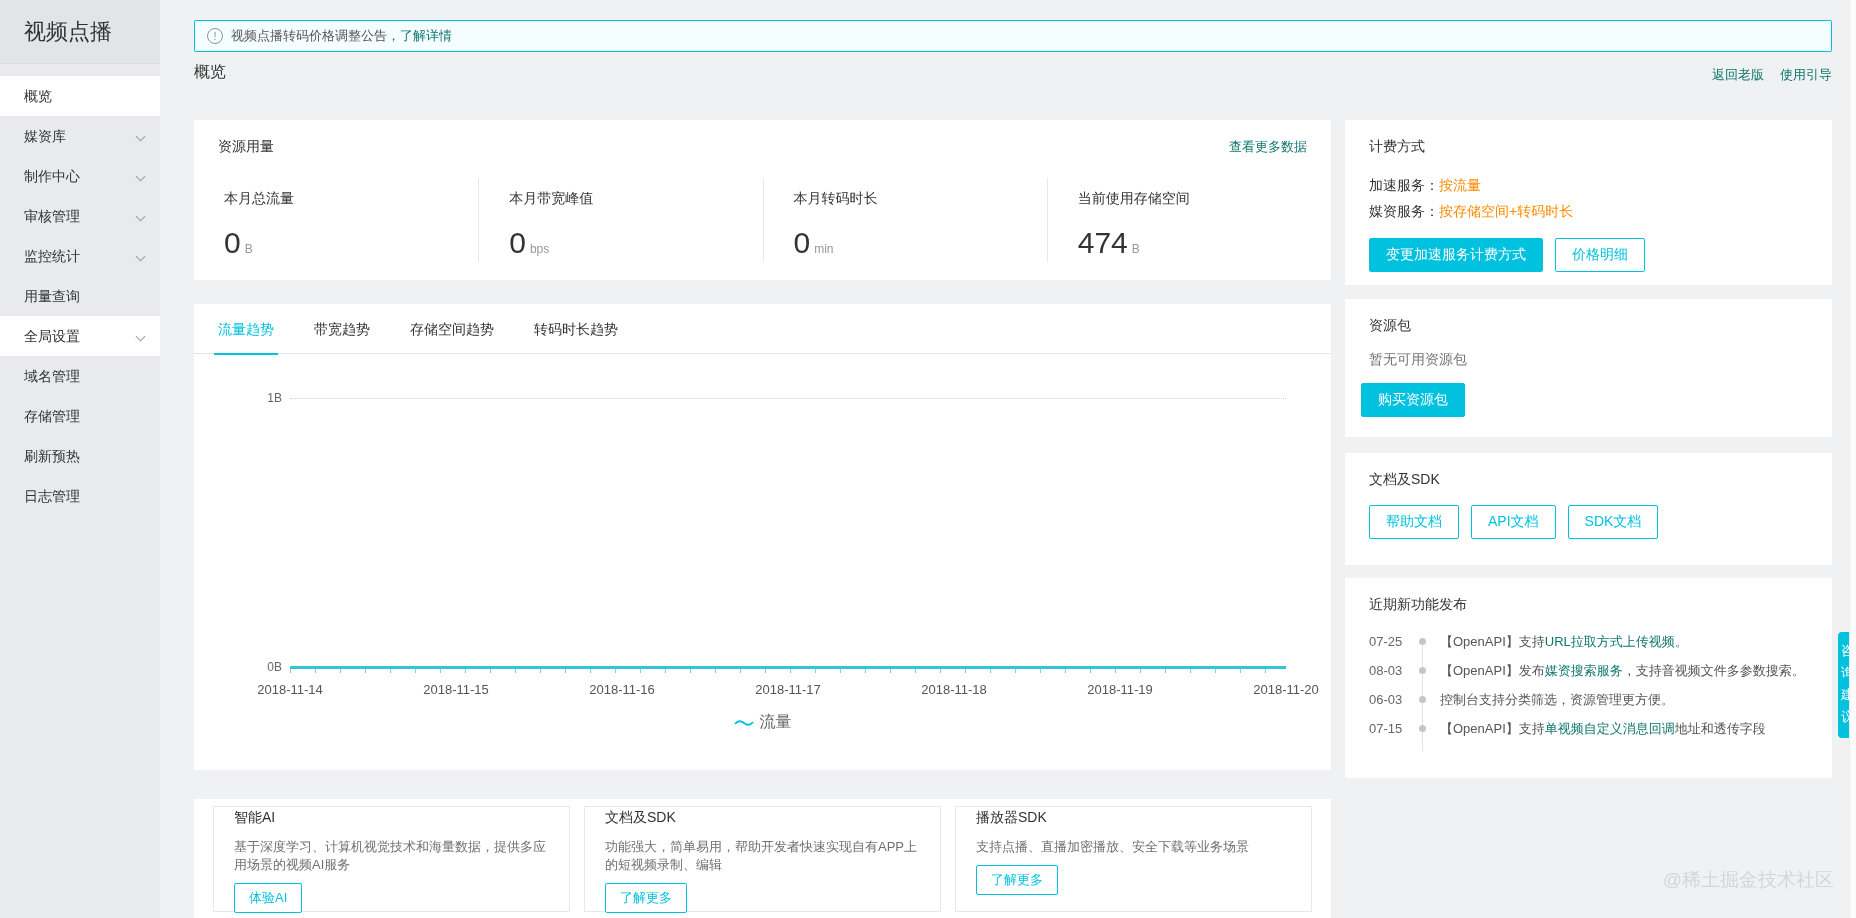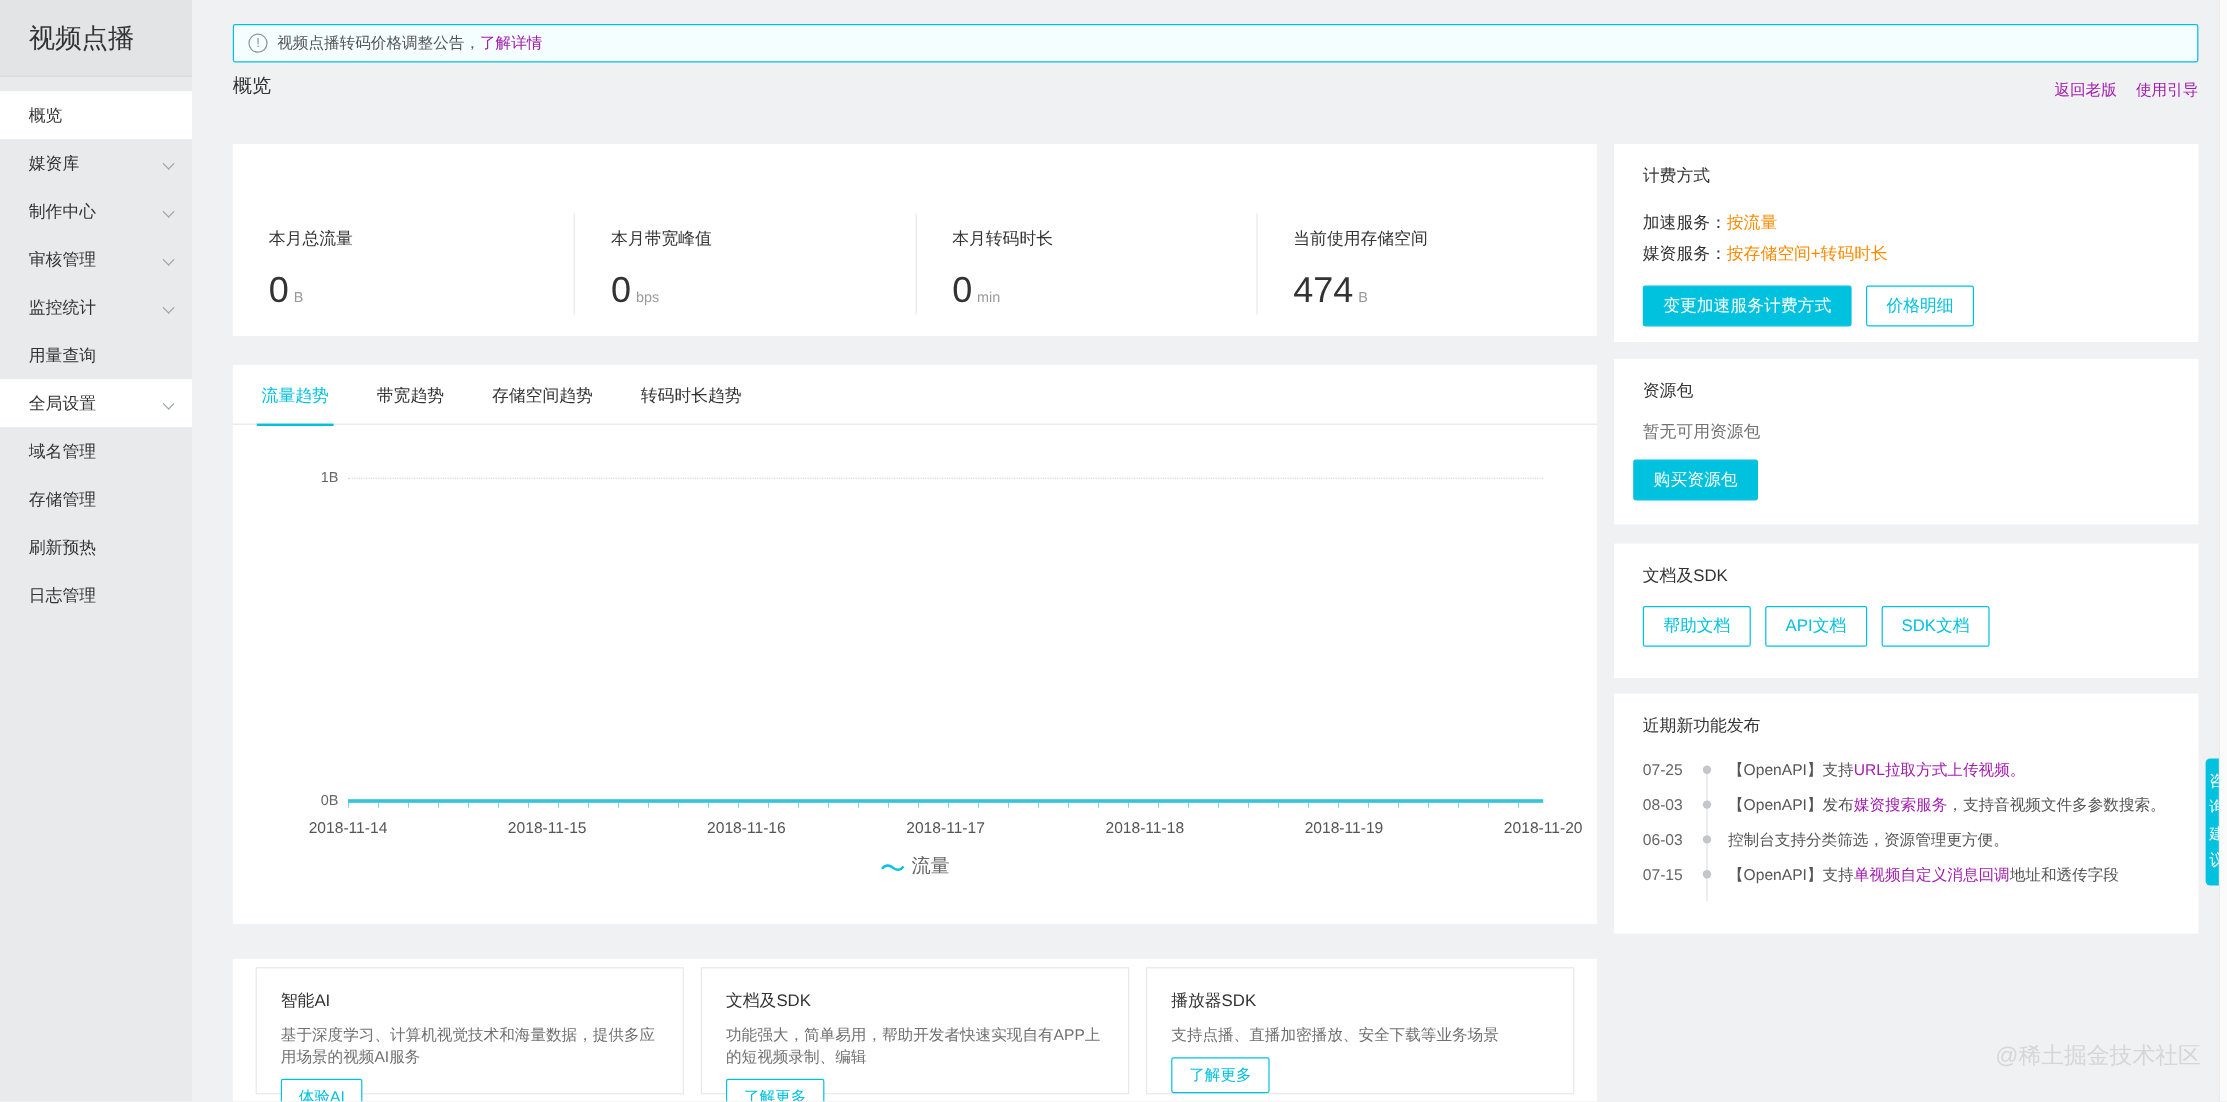--- a/index.html
+++ b/index.html
@@ -18,21 +18,21 @@
           border-right:1px solid #9aa0a6; border-bottom:1px solid #9aa0a6;
           transform:rotate(45deg); }
 
   
   .notice { position:absolute; left:194px; top:20px; width:1638px; height:32px;
             border:1px solid #00c1de; background:#f4fdff; border-radius:2px;
             display:flex; align-items:center; padding:0 12px; font-size:13px; color:#555; }
   .info-icon { display:inline-flex; align-items:center; justify-content:center;
                width:16px; height:16px; border:1px solid #8f9499; border-radius:50%;
                color:#8f9499; font-size:11px; margin-right:8px; flex:0 0 auto; }
-  .link { color:#a21caf; cursor:pointer; text-decoration:none; }
+  .link { color:#0f766e; cursor:pointer; text-decoration:none; }
 
   
   .page-title { position:absolute; left:194px; top:62px; font-size:16px; color:#333; }
   .header-links { position:absolute; right:24px; top:66px; font-size:13px; display:flex; gap:16px; }
 
   
   .card { position:absolute; background:#fff; }
   .card-head { display:flex; justify-content:space-between; align-items:center;
                padding:18px 24px 0; font-size:14px; color:#333; }
   .card-head .more { font-size:13px; }
@@ -99,21 +99,21 @@
                padding:0 16px; background:#00c1de; color:#fff; font-size:14px;
                border:1px solid #00c1de; border-radius:2px; cursor:pointer; }
   .btn-outline { display:inline-flex; align-items:center; justify-content:center; height:34px;
                  padding:0 16px; background:#fff; color:#00c1de; font-size:14px;
                  border:1px solid #00c1de; border-radius:2px; cursor:pointer; }
   .btn-sm { height:30px; padding:0 14px; font-size:13px; }
 
   
   .promos { left:194px; top:799px; width:1137px; height:131px; padding:7px 19px 0;
             display:flex; gap:14px; }
-  .promo-box { flex:1; border:1px solid #e8e8e8; background:#fff; padding:18px 20px 0; height:106px; }
+  .promo-box { flex:1; border:1px solid #e8e8e8; background:#fff; padding:2px 20px 0; height:106px; }
   .promo-title { font-size:14px; color:#333; }
   .promo-desc { margin-top:11px; font-size:13px; color:#707070; line-height:18px; }
   .promo-btn-row { margin-top:9px; }
 
   
   .scrollbar-strip { position:absolute; right:0; top:0; width:7px; height:100%;
                      background:#fbfbfb; border-left:1px solid #eaeaea; }
   .feedback-tab { position:absolute; right:7px; top:632px; width:11px; height:106px;
                   background:#00c1de; border-radius:4px 0 0 4px; overflow:hidden; }
   .feedback-inner { position:absolute; left:3px; top:8px; width:20px; color:#fff; font-size:13px;
@@ -175,20 +175,24 @@
     <a class="link">了解详情</a>
   </div>
 
   <div class="page-title">概览</div>
   <div class="header-links">
     <a class="link">返回老版</a>
     <a class="link">使用引导</a>
   </div>
 
   <section class="card usage-card">
+    <div class="card-head">
+      <span>资源用量</span>
+      <a class="link more">查看更多数据</a>
+    </div>
     <div class="metrics">
       <div class="metric">
         <div class="m-label">本月总流量</div>
         <div class="m-value"><span>0</span><span class="m-unit">B</span></div>
       </div>
       <div class="metric">
         <div class="m-label">本月带宽峰值</div>
         <div class="m-value"><span>0</span><span class="m-unit">bps</span></div>
       </div>
       <div class="metric">

